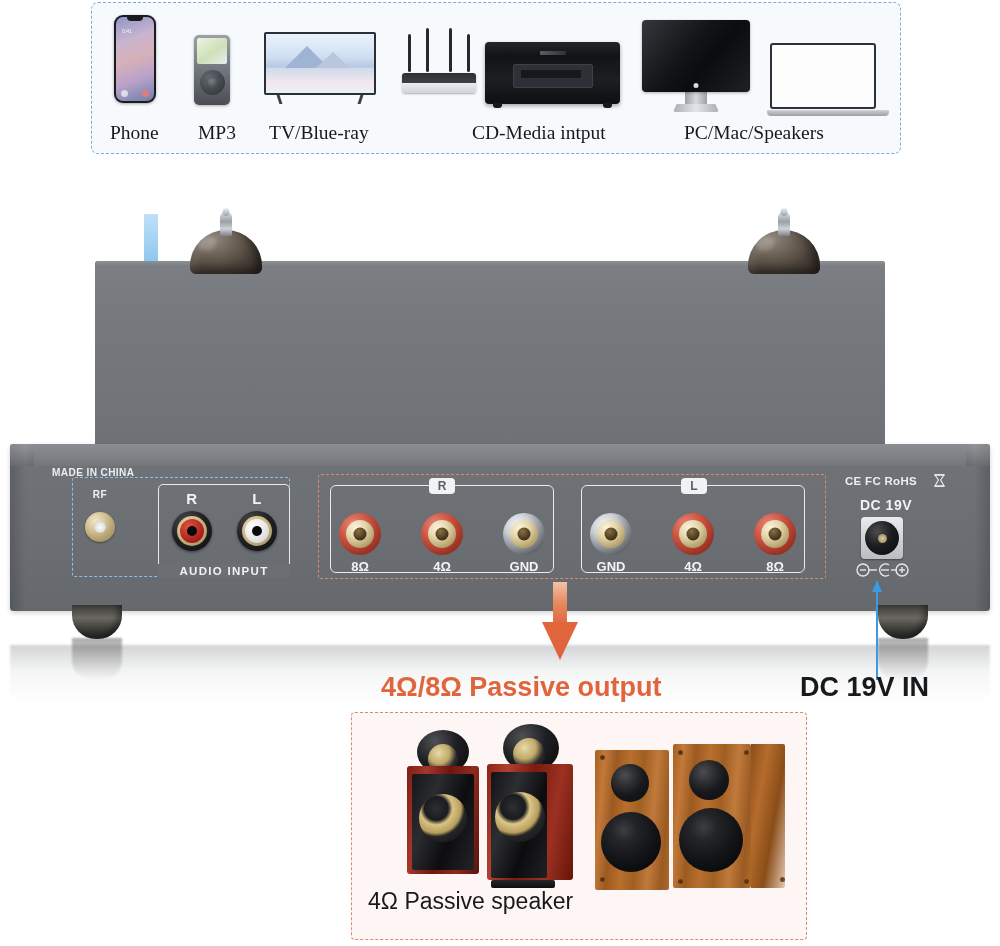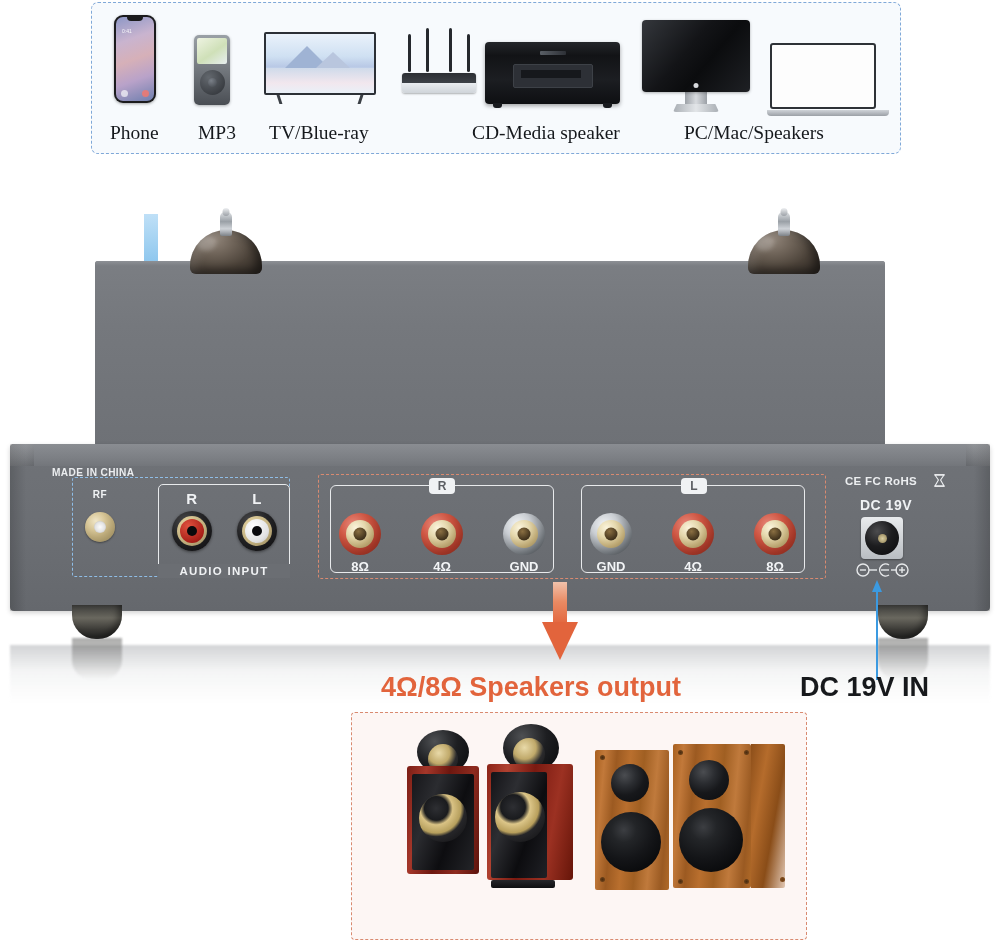--- a/index.html
+++ b/index.html
@@ -358,21 +358,21 @@
           <div class="lap-base"></div>
         </div>
       </div>
     </div>
   </div>
 
   <div class="srclabels">
     <span style="left:19px;top:0;">Phone</span>
     <span style="left:107px;top:0;">MP3</span>
     <span style="left:178px;top:0;">TV/Blue-ray</span>
-    <span style="left:381px;top:0;">CD-Media speaker</span>
+    <span style="left:381px;top:0;">CD-Media intput</span>
     <span style="left:593px;top:0;">PC/Mac/Speakers</span>
   </div>
 
 
   <svg class="blue-arrow" viewBox="0 0 42 240">
     <defs>
       <linearGradient id="bga" x1="0" y1="0" x2="0" y2="1">
         <stop offset="0%" stop-color="#bfe0f7"></stop>
         <stop offset="40%" stop-color="#6fb7e8"></stop>
         <stop offset="100%" stop-color="#3b9ae1"></stop>
@@ -506,21 +506,21 @@
     </defs>
     <rect x="13" y="0" width="14" height="44" fill="url(#oga)"></rect>
     <polygon points="2,40 38,40 20,78" fill="#e2643c"></polygon>
   </svg>
 
   <svg class="dc-line" viewBox="0 0 14 100">
     <line x1="7" y1="100" x2="7" y2="10" stroke="#3b9ae1" stroke-width="2"></line>
     <polygon points="2,12 12,12 7,0" fill="#3b9ae1"></polygon>
   </svg>
 
-  <div class="spk-title">4Ω/8Ω Speakers output</div>
+  <div class="spk-title">4Ω/8Ω Passive output</div>
   <div class="dc-title">DC 19V IN</div>
 
   <div class="spk-box"></div>
 
   <div class="sp4" style="left:395px;top:730px;width:190px;height:160px;">
 
     <div class="sp-tweeterpod" style="left:22px;top:0;width:52px;height:44px;"></div>
     <div class="sp-drv" style="left:33px;top:14px;width:30px;height:30px;
       background:radial-gradient(circle at 36% 30%,#e8d9a8 0%,#c0a96a 38%,#2a2a2c 62%,#121214 100%);"></div>
     <div class="sp4-cab" style="position:absolute;left:12px;top:36px;width:72px;height:108px;
@@ -561,14 +561,15 @@
     <div class="sp-drv" style="left:94px;top:18px;width:40px;height:40px;
       background:radial-gradient(circle at 36% 30%,#4b4d51 0%,#2b2d31 30%,#17181b 55%,#0b0c0e 100%);"></div>
     <div class="sp-drv" style="left:84px;top:66px;width:64px;height:64px;
       background:radial-gradient(circle at 38% 30%,#3c3e42 0%,#232528 22%,#141518 52%,#0a0b0d 78%,#1b1c1f 100%);"></div>
     <div class="w-screw" style="left:83px;top:8px;"></div>
     <div class="w-screw" style="left:149px;top:8px;"></div>
     <div class="w-screw" style="left:83px;bottom:6px;"></div>
     <div class="w-screw" style="left:149px;bottom:6px;"></div>
   </div>
 
+  <div class="spk-cap" style="left:368px;">4Ω Passive speaker</div>
 
 </div>
 
 </body></html>

